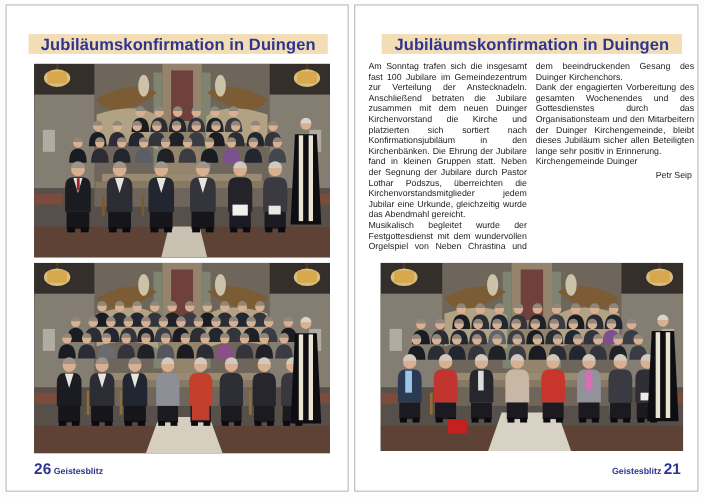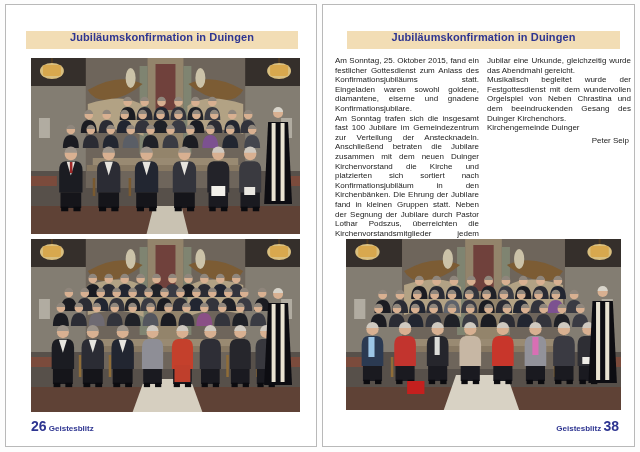--- a/index.html
+++ b/index.html
@@ -10,22 +10,22 @@
   }
   .page{
     position:absolute;top:4px;height:443px;background:#ffffff;
     border:1px solid #b9b9b9;box-sizing:border-box;
   }
   #page-left{left:5px;width:312px;}
   #page-right{left:322px;width:313px;}
   .banner{
     position:absolute;top:26px;height:18px;
     background:var(--banner-bg,#f2ddb5);color:var(--banner-text,#2e3591);
-    font-weight:bold;font-size:11px;letter-spacing:.1px;
-    display:flex;justify-content:center;
+    font-weight:bold;font-size:15px;letter-spacing:.1px;
+    display:flex;align-items:center;justify-content:center;
   }
   #page-left .banner{left:20px;width:272px;}
   #page-right .banner{left:24px;width:273px;}
   .photo{position:absolute;overflow:hidden;background:#4a443e;}
   .photo svg{display:block;width:100%;height:100%;}
   #photo-left-top{left:25px;top:53px;width:269px;height:176px;}
   #photo-left-bottom{left:25px;top:234px;width:269px;height:173px;}
   #photo-right{left:23px;top:234px;width:275px;height:171px;}
   .article{
     position:absolute;left:12px;top:51px;width:296px;height:184px;
@@ -385,25 +385,25 @@
     <span>Geistesblitz</span>
   </div>
 </div>
 
 <div class="page" id="page-right">
   <div class="banner">
     <span>Jubiläumskonfirmation in Duingen</span>
   </div>
 
   <div class="article" lang="de">
-    <p>Am Sonntag, 25. Oktober 2015, fand ein festlicher Gottesdienst zum Anlass des Konfirmationsjubiläums statt. Eingeladen waren sowohl goldene, diamantene, eiserne und gnadene Konfirmationsjubilare.</p>
     <p>Am Sonntag trafen sich die insgesamt fast 100 Jubilare im Gemeindezentrum zur Verteilung der Anstecknadeln. Anschließend betraten die Jubilare zusammen mit dem neuen Duinger Kirchenvorstand die Kirche und platzierten sich sortiert nach Konfirmationsjubiläum in den Kirchenbänken. Die Ehrung der Jubilare fand in kleinen Gruppen statt. Neben der Segnung der Jubilare durch Pastor Lothar Podszus, überreichten die Kirchenvorstandsmitglieder jedem Jubilar eine Urkunde, gleichzeitig wurde das Abendmahl gereicht.</p>
     <p>Musikalisch begleitet wurde der Festgottesdienst mit dem wundervollen Orgelspiel von Neben Chrastina und dem beeindruckenden Gesang des Duinger Kirchenchors.</p>
+    <p>Dank der engagierten Vorbereitung des gesamten Wochenendes und des Gottesdienstes durch das Organisationsteam und den Mitarbeitern der Duinger Kirchengemeinde, bleibt dieses Jubiläum sicher allen Beteiligten lange sehr positiv in Erinnerung.</p>
     <p>Kirchengemeinde Duinger</p>
-    <p class="byline">Peter Seip</p>
+    <p class="byline">Petr Seip</p>
   </div>
 
   <div class="photo" id="photo-right" role="img" aria-label="Group photo with women seated in the front row, one in a red jacket in the middle, one with a light blue scarf at the left, one with a pink scarf, a red handbag on the floor; men and the pastor with white stole standing behind">
     <svg viewBox="0 0 270 171" preserveAspectRatio="none" xmlns="http://www.w3.org/2000/svg" xmlns:xlink="http://www.w3.org/1999/xlink">
       <use href="#scene-bg"></use>
       <g>
           <path d="M96,171 L170,171 L158,136 L108,136 Z" fill="#d8d2c4"></path>
           <rect x="44" y="118" width="2.5" height="20" fill="#8f6d38"></rect>
           <rect x="204" y="118" width="2.5" height="20" fill="#8f6d38"></rect>
         </g>
@@ -538,15 +538,15 @@
           <rect x="183" y="98" width="6" height="18" fill="#d86fb4"></rect>
           <rect x="60" y="142" width="17" height="13" fill="#c4201e"></rect>
           <rect x="232" y="118" width="10" height="7" fill="#eeece6"></rect>
         </g>
       <use href="#pastor-def" x="252" y="52"></use>
     </svg>
   </div>
 
   <div class="footer">
     <span>Geistesblitz</span>
-    <span class="num">38</span>
+    <span class="num">21</span>
   </div>
 </div>
 
 </body></html>

